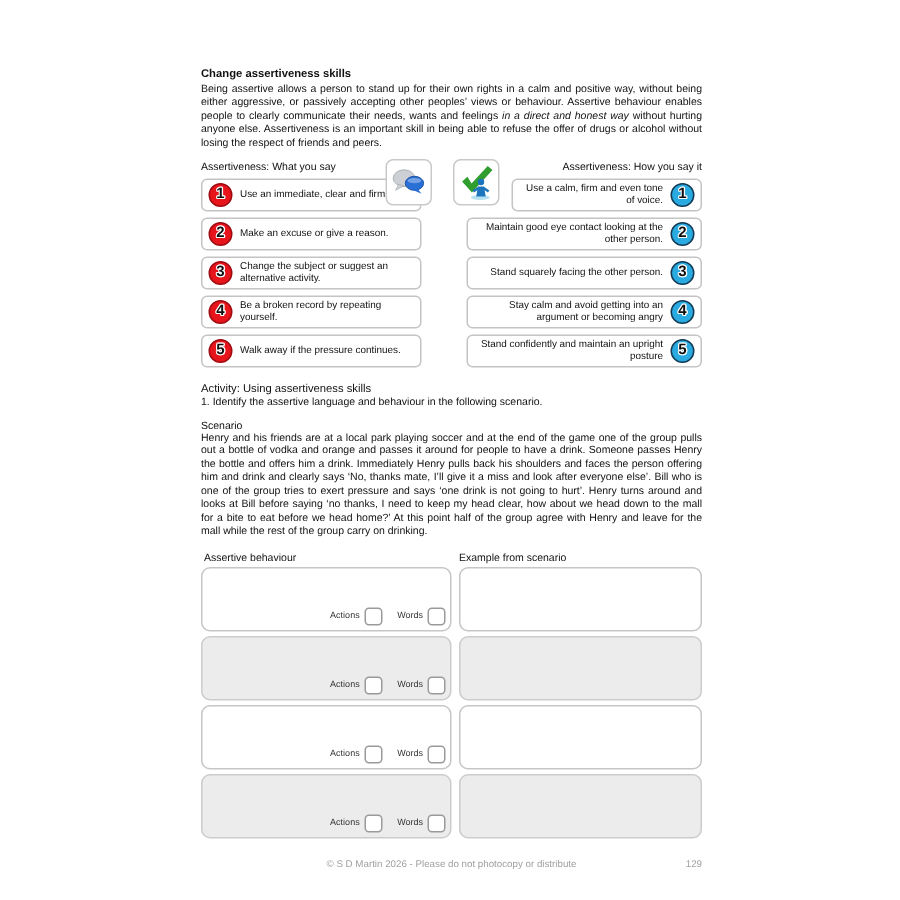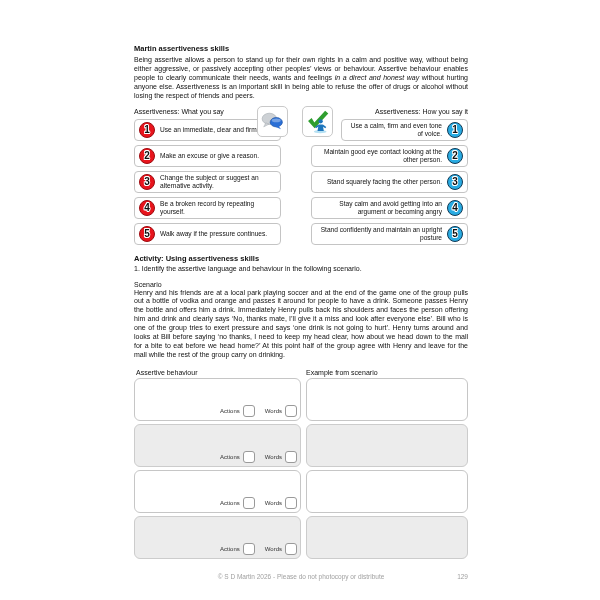--- a/index.html
+++ b/index.html
@@ -59,21 +59,21 @@
     width: 31px; height: 31px;
     background: #fff;
     border: 1px solid #c9c9c9;
     border-radius: 5px;
     display: flex; align-items: center; justify-content: center;
     z-index: 5;
   }
   .icon-box.speech { left: 257px; }
   .icon-box.check  { left: 302px; }
 
-  .activity-heading { font-size: 7.5px; font-weight: bold; margin-top: 9px; }
+  .activity-heading { font-size: 7.5px; font-weight: normal; margin-top: 9px; }
   .activity-instruction { font-size: 7px; margin-top: 2px; }
   .scenario-label { font-size: 7px; margin-top: 9px; }
   .scenario { font-size: 7px; line-height: 8.9px; text-align: justify; margin-top: 1px; }
 
   .ws-headers { display: flex; margin-top: 9px; font-size: 7px; }
   .ws-header.left { width: 172px; padding-left: 2px; }
   .ws-header.right { flex: 1; }
   .ws-rows { margin-top: 2px; }
   .ws-row { display: flex; gap: 5px; margin-bottom: 3px; }
   .ws-box {
@@ -106,21 +106,21 @@
   }
   .page-num { position: absolute; right: 0; top: 0; }
 </style>
 </head>
 <body>
 
 <div class="page">
 
   <div class="content">
 
-    <div class="title">Martin assertiveness skills</div>
+    <div class="title">Change assertiveness skills</div>
 
     <p class="intro"><span>Being assertive allows a person to stand up for their own rights in a calm and positive way, without being either aggressive, or passively accepting other peoples’ views or behaviour. Assertive behaviour enables people to clearly communicate their needs, wants and feelings </span><em>in a direct and honest way</em><span> without hurting anyone else. Assertiveness is an important skill in being able to refuse the offer of drugs or alcohol without losing the respect of friends and peers.</span></p>
 
     <div class="col-labels">
       <div class="col-label left">Assertiveness: What you say</div>
       <div class="col-label right">Assertiveness: How you say it</div>
     </div>
 
     <div class="lists">
 

